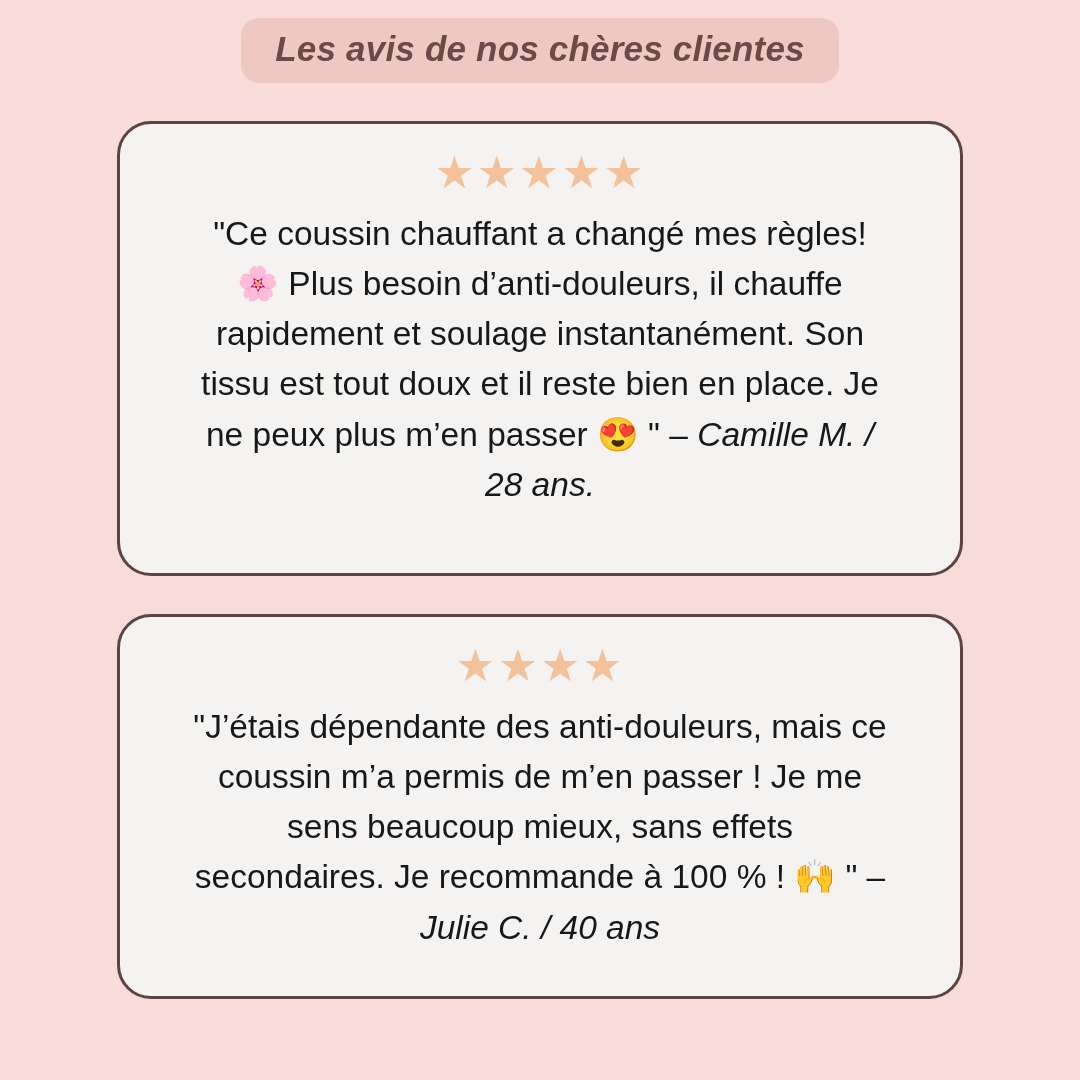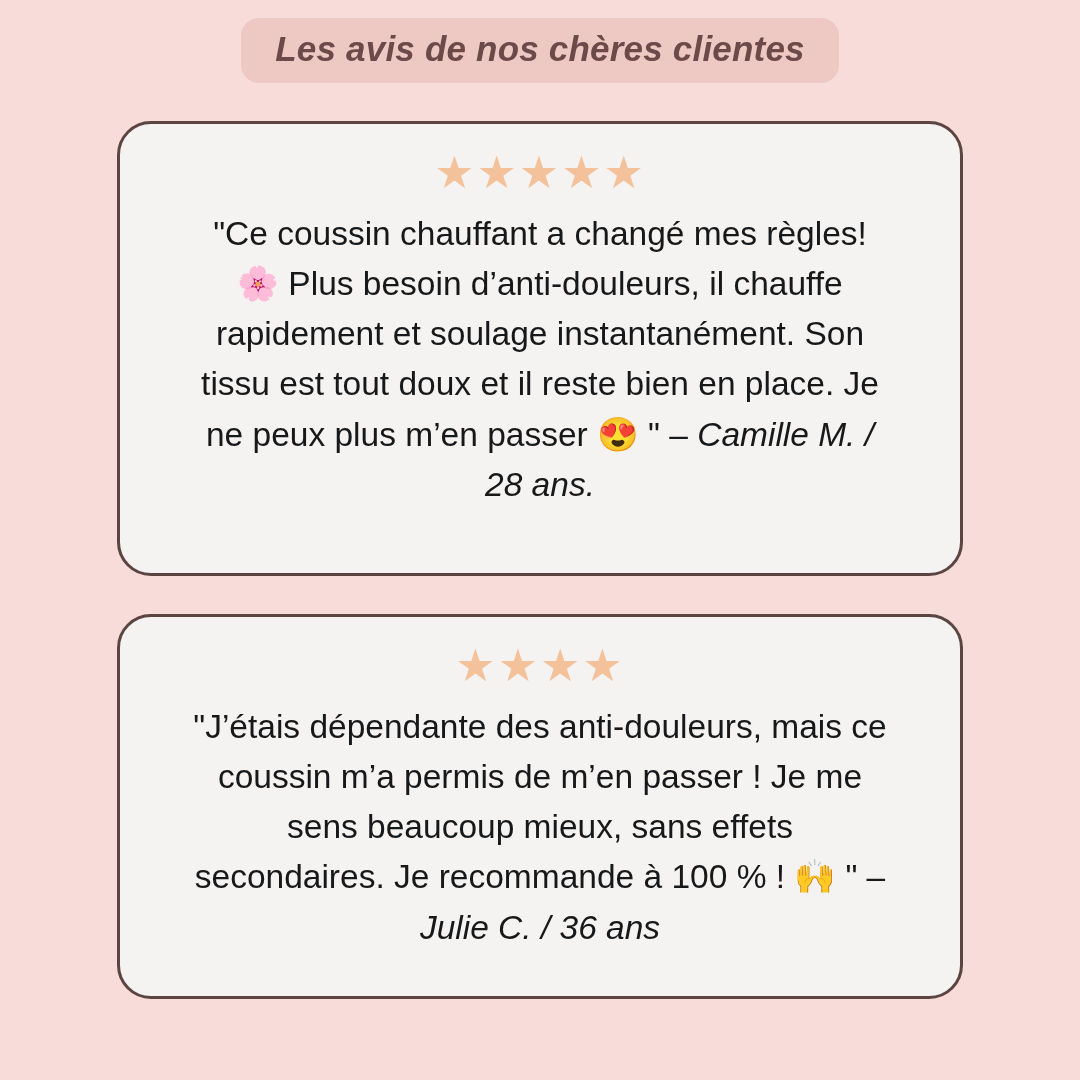--- a/index.html
+++ b/index.html
@@ -109,18 +109,18 @@
       </div>
     </div>
 
     <div class="card card-2">
       <div class="stars">★★★★</div>
       <div class="review-text">
         <span>"J’étais dépendante des anti-douleurs, mais ce coussin m’a permis de m’en passer ! Je me sens beaucoup mieux, sans effets secondaires. Je recommande à 100 % !</span>
         <span class="emoji">🙌</span>
         <span>"</span>
         <span>–</span>
-        <span class="signature">Julie C. / 36 ans</span>
+        <span class="signature">Julie C. / 40 ans</span>
       </div>
     </div>
 
   </div>
 </div>
 
 </body></html>

